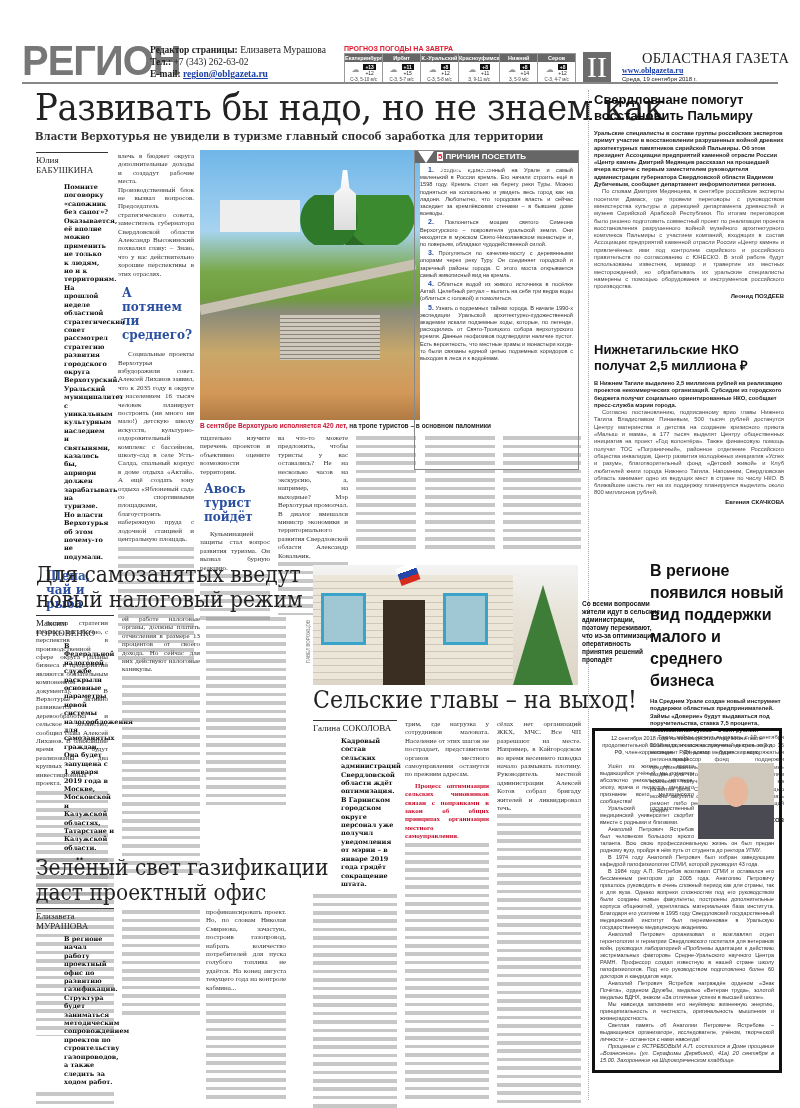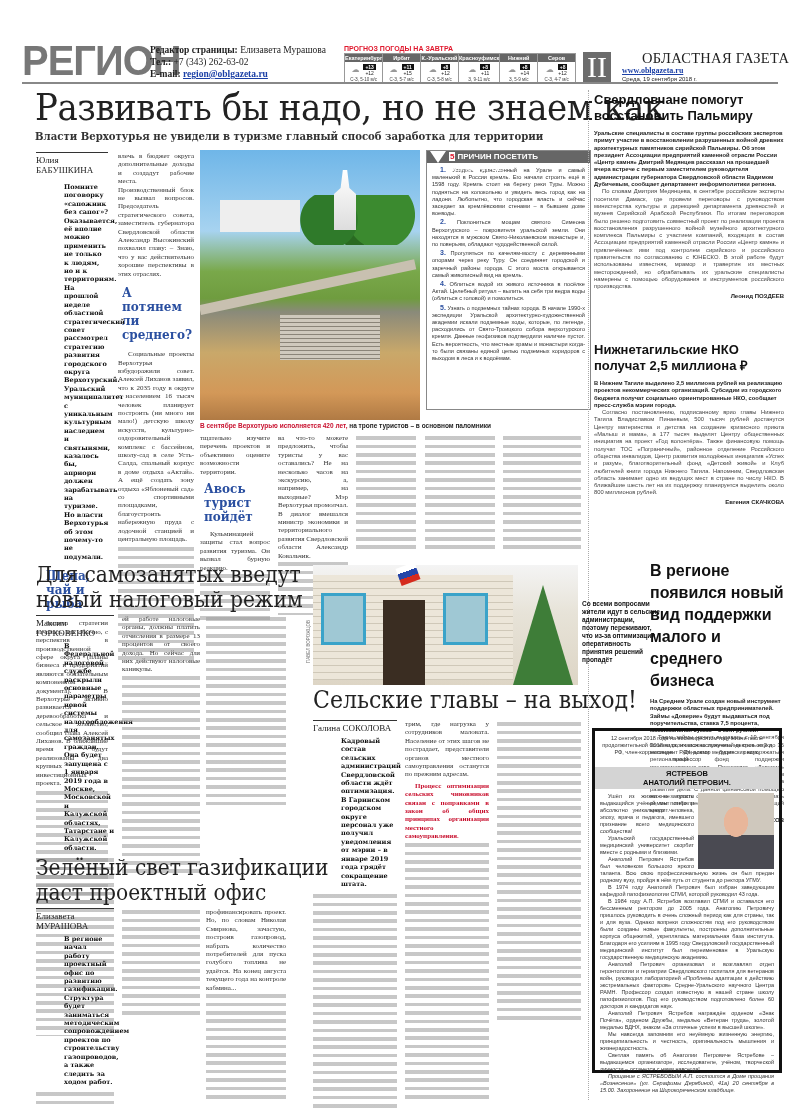--- a/index.html
+++ b/index.html
@@ -43,21 +43,21 @@
 
   .photo-main { left: 200px; top: 150px; width: 220px; height: 270px; background: linear-gradient(to bottom, #6fb6e8 0%, #a7d3f0 30%, #79a84a 45%, #6f9c3f 55%, #8a8a7a 60%, #c9a86a 75%, #d39858 90%, #b07a44 100%); overflow: hidden; }
   .photo-main .church { position: absolute; left: 134px; top: 20px; width: 22px; height: 60px; background: linear-gradient(#fff, #ddd); clip-path: polygon(40% 0,60% 0,70% 30%,100% 40%,100% 100%,0 100%,0 40%,30% 30%); }
   .photo-main .building { position: absolute; left: 20px; top: 50px; width: 80px; height: 32px; background: #eee; }
   .photo-main .trees { position: absolute; left: 90px; top: 45px; width: 130px; height: 50px; background: radial-gradient(circle at 30% 50%, #2f7a2a 0 30%, transparent 31%), radial-gradient(circle at 70% 40%, #3b8a2f 0 35%, transparent 36%), radial-gradient(circle at 50% 60%, #2a6a22 0 30%, transparent 31%); }
   .photo-main .bridge { position: absolute; left: 0; top: 155px; width: 220px; height: 10px; background: #c8c0b0; transform: rotate(-12deg); transform-origin: left; }
   .photo-main .pier { position: absolute; left: 80px; top: 165px; width: 100px; height: 45px; background: repeating-linear-gradient(#cfc9bd 0 3px, #8a8478 3px 4px); }
   .caption-red { left: 200px; top: 422px; font-family: "Liberation Sans", sans-serif; font-size: 6.5px; font-weight: bold; color: #c8102e; white-space: nowrap; }
   .caption-red span { color: #222; }
 
-  .reasons-box { left: 426px; top: 150px; width: 165px; height: 260px; border: 1px solid #888; }
+  .reasons-box { left: 414px; top: 150px; width: 165px; height: 320px; border: 1px solid #888; }
   .reasons-head { background: #666; color: #fff; font-family: "Liberation Sans", sans-serif; font-weight: bold; font-size: 8px; height: 12px; line-height: 12px; padding-left: 22px; position: relative; }
   .reasons-head .tri { position: absolute; left: 3px; top: 0; width: 0; height: 0; border-left: 8px solid transparent; border-right: 8px solid transparent; border-top: 12px solid #fff; }
   .reasons-head .num { color: #e0182d; background: #fff; padding: 0 1px; margin-right: 2px; }
   .reasons-body { padding: 3px 5px; font-family: "Liberation Sans", sans-serif; font-size: 5.6px; line-height: 7.2px; color: #333; text-align: justify; }
   .reasons-body p { text-indent: 8px; margin-bottom: 1px; }
   .reasons-body b.n { color: #2a4fa0; font-size: 7px; }
 
   .right-col { left: 594px; width: 190px; font-family: "Liberation Sans", sans-serif; }
   .r-head { font-family: "Liberation Sans", sans-serif; font-weight: bold; font-size: 13px; line-height: 16px; color: #111; }
   .r-lead { font-weight: bold; font-size: 5.8px; line-height: 7.3px; color: #222; margin-top: 6px; }
@@ -279,20 +279,21 @@
   <div class="byline">Галина СОКОЛОВА</div>
   <div class="lead" style="margin-top:4px;">Кадровый состав сельских администраций Свердловской области ждёт оптимизация. В Гаринском городском округе персонал уже получил уведомления от мэрии – в январе 2019 года грядёт сокращение штата.</div>
   <div class="fill-lines" style="height:250px;margin-top:4px;"></div>
 </div>
 <div class="abs" style="left:405px;top:720px;width:84px;">
   <div class="body-txt" style="text-indent:0;">трим, где нагрузка у сотрудников маловата. Население от этих шагов не пострадает, представители органов местного самоуправления останутся по прежним адресам.</div>
   <div class="body-txt" style="color:#c8102e;font-weight:bold;margin-top:3px;">Процесс оптимизации сельских чиновников связан с поправками в закон об общих принципах организации местного самоуправления.</div>
   <div class="fill-lines" style="height:260px;"></div>
 </div>
 <div class="abs" style="left:497px;top:720px;width:84px;">
+  <div class="body-txt" style="text-indent:0;">сёлах нет организаций ЖКХ, МЧС. Все ЧП разрешают на месте. Например, в Кайгородском во время весеннего паводка начало размывать плотину. Руководитель местной администрации Алексей Котов собрал бригаду жителей и ликвидировал течь.</div>
   <div class="fill-lines" style="height:300px;"></div>
 </div>
 
 <div class="abs" style="left:36px;top:855px;">
   <div class="h-sec">Зелёный свет газификации</div>
   <div class="h-sec">даст проектный офис</div>
 </div>
 <div class="abs" style="left:36px;top:908px;width:78px;">
   <div class="byline">Елизавета МУРАШОВА</div>
   <div class="lead" style="margin-top:4px;">В регионе начал работу проектный офис по развитию газификации. Структура будет заниматься методическим сопровождением проектов по строительству газопроводов, а также следить за ходом работ.</div>
@@ -301,24 +302,20 @@
 <div class="abs" style="left:122px;top:908px;width:78px;">
   <div class="fill-lines" style="height:110px;"></div>
 </div>
 <div class="abs" style="left:206px;top:908px;width:80px;">
   <div class="body-txt" style="text-indent:0;">профинансировать проект. Но, по словам Николая Смирнова, зачастую, построив газопровод, набрать количество потребителей для пуска голубого топлива не удаётся. На конец августа текущего года на контроле кабмина...</div>
   <div class="fill-lines" style="height:110px;"></div>
 </div>
 
 <div class="abs obit">
   <div class="obit-intro">12 сентября 2018 года на восьмидесятом году жизни после продолжительной болезни скончался заслуженный деятель науки РФ, член-корреспондент РАН, доктор медицинских наук, профессор</div>
-  <div class="obit-name">
-    <div>ЯСТРЕБОВ</div>
-    <div>АНАТОЛИЙ ПЕТРОВИЧ.</div>
-  </div>
   <div class="obit-text">
     <div class="obit-photo"></div>
     <p>Ушёл из жизни не просто выдающийся учёный, мы потеряли абсолютно уникального человека, эпоху, врача и педагога, имевшего признание всего медицинского сообщества!</p>
     <p>Уральский государственный медицинский университет скорбит вместе с родными и близкими.</p>
     <p>Анатолий Петрович Ястребов был человеком большого яркого таланта. Всю свою профессиональную жизнь он был предан родному вузу, пройдя в нём путь от студента до ректора УГМУ.</p>
     <p>В 1974 году Анатолий Петрович был избран заведующим кафедрой патофизиологии СГМИ, которой руководил 43 года.</p>
     <p>В 1984 году А.П. Ястребов возглавил СГМИ и оставался его бессменным ректором до 2005 года. Анатолию Петровичу пришлось руководить в очень сложный период как для страны, так и для вуза. Однако вопреки сложностям под его руководством были созданы новые факультеты, построены дополнительные корпуса общежитий, укреплялась материальная база института. Благодаря его усилиям в 1995 году Свердловский государственный медицинский институт был переименован в Уральскую государственную медицинскую академию.</p>
     <p>Анатолий Петрович организовал и возглавлял отдел геронтологии и гериатрии Свердловского госпиталя для ветеранов войн, руководил лабораторией «Проблемы адаптации к действию экстремальных факторов» Средне-Уральского научного Центра РАМН. Профессор создал известную в нашей стране школу патофизиологов. Под его руководством подготовлено более 60 докторов и кандидатов наук.</p>
     <p>Анатолий Петрович Ястребов награждён орденом «Знак Почёта», орденом Дружбы, медалью «Ветеран труда», золотой медалью ВДНХ, знаком «За отличные успехи в высшей школе».</p>
     <p>Мы навсегда запомним его неуёмную жизненную энергию, принципиальность и честность, оригинальность мышления и жизнерадостность.</p>

